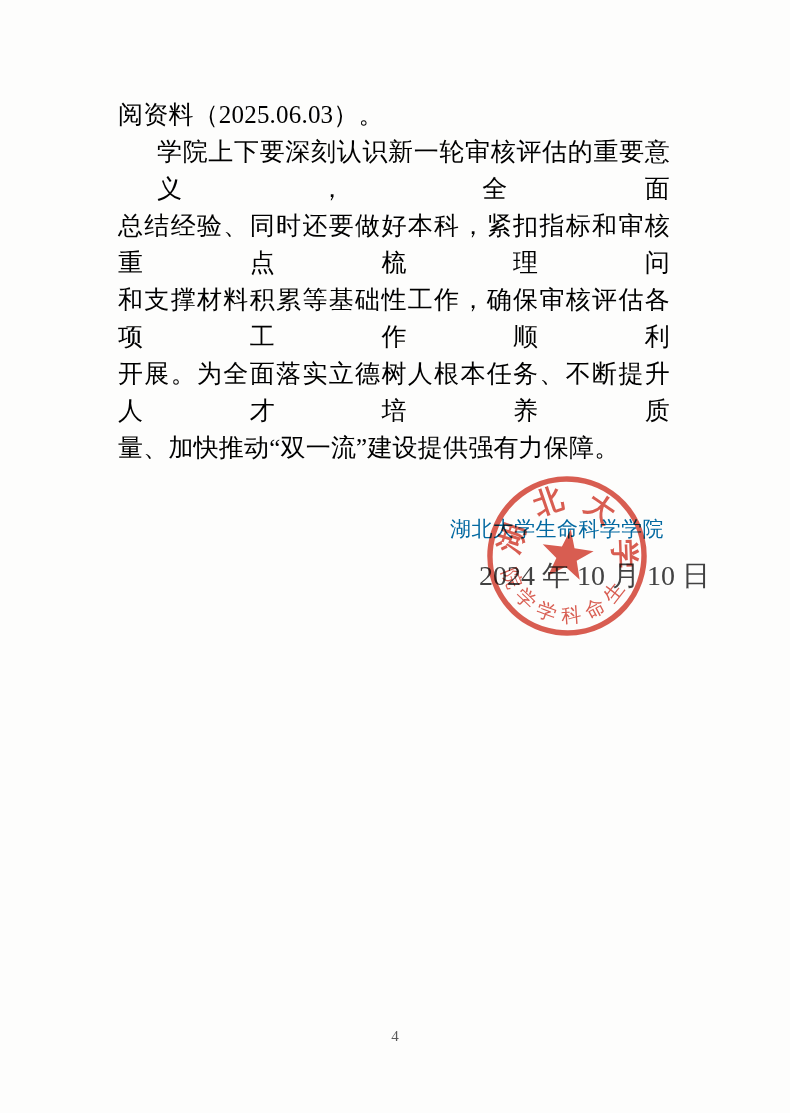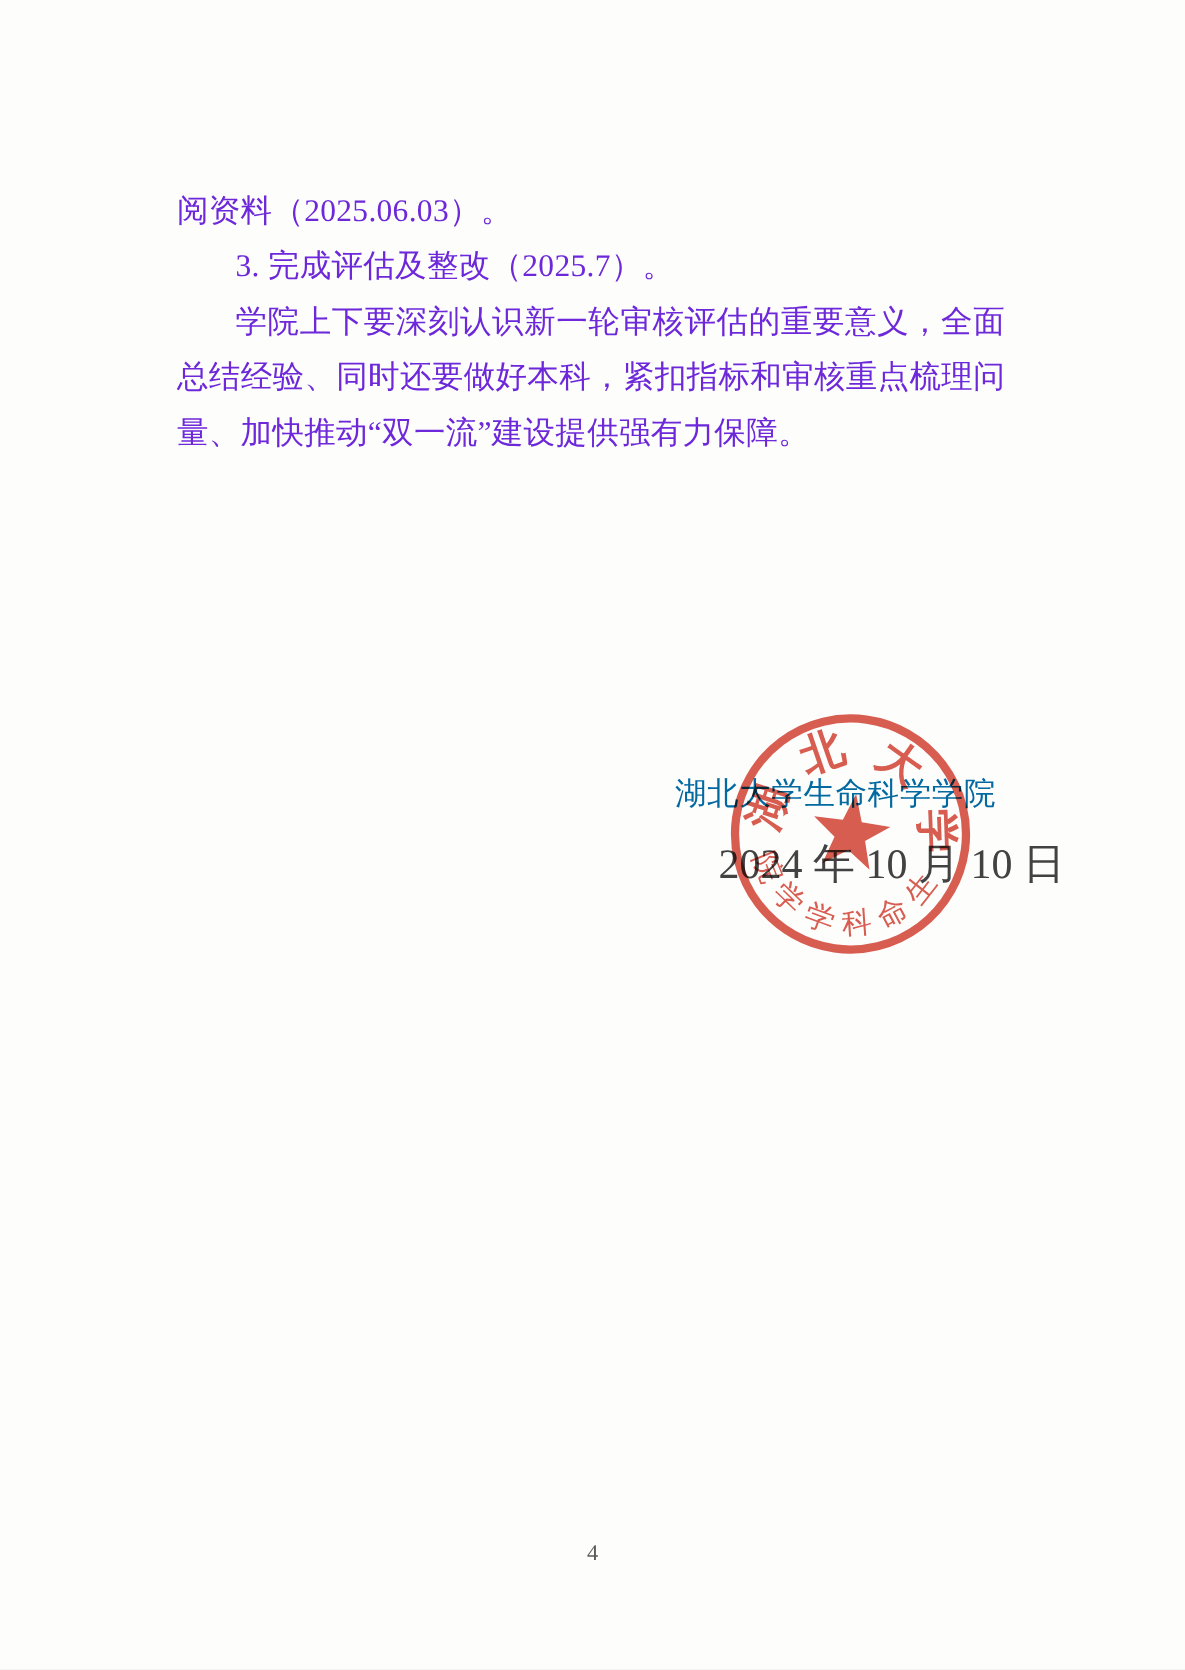--- a/index.html
+++ b/index.html
@@ -14,25 +14,24 @@
     margin: 0 auto;
     background: #fdfdfc;
     overflow: hidden;
     font-family: "Liberation Serif", "DejaVu Serif", serif;
   }
   .body-text {
     position: absolute;
     left: 118px;
     top: 96px;
     width: 552px;
-    font-size: 21px;
+    font-size: 25px;
     line-height: 37px;
-    color: #6d28d9;
+    color: #000000;
     letter-spacing: 0.2px;
-    margin-top: 26px;
   }
   .line { white-space: nowrap; }
   .line.indent { padding-left: 39px; }
   .line.justify {
     white-space: normal;
     text-align: justify;
     text-align-last: justify;
   }
   .sig-name {
     position: absolute;
@@ -82,23 +81,24 @@
     color: #5a5a5a;
   }
 </style>
 </head>
 <body>
 
 <div class="page">
 
   <div class="body-text">
     <div class="line">阅资料（2025.06.03）。</div>
-    <div class="line indent">3. 完成评估及整改（2025.7）。</div>
     <div class="line indent justify">学院上下要深刻认识新一轮审核评估的重要意义，全面</div>
     <div class="line justify">总结经验、同时还要做好本科，紧扣指标和审核重点梳理问</div>
+    <div class="line justify">和支撑材料积累等基础性工作，确保审核评估各项工作顺利</div>
+    <div class="line justify">开展。为全面落实立德树人根本任务、不断提升人才培养质</div>
     <div class="line">量、加快推动“双一流”建设提供强有力保障。</div>
   </div>
 
   <div class="sig-name">湖北大学生命科学学院</div>
   <div class="sig-date">2024 年 10 月 10 日</div>
 
   <svg class="seal" viewBox="0 0 200 200" xmlns="http://www.w3.org/2000/svg">
     <g transform="rotate(8 100 100)">
       <circle cx="100" cy="100" r="77" fill="none" stroke="#d5473a" stroke-width="5.5"></circle>
       <polygon fill="#d5473a" points="100,73 106.35,91.26 125.68,91.66 110.27,103.34 115.87,121.84 100,110.8 84.13,121.84 89.73,103.34 74.32,91.66 93.65,91.26"></polygon>

